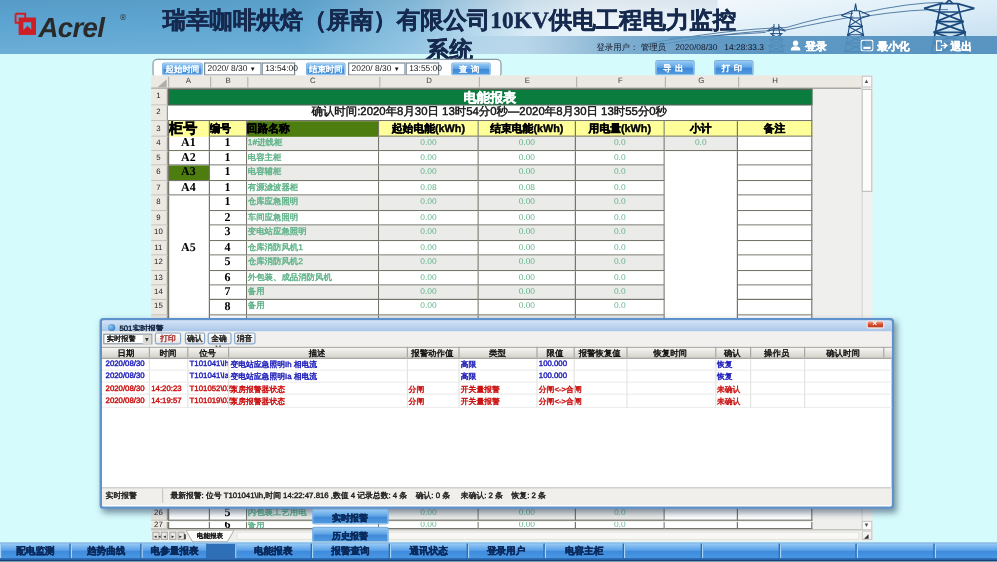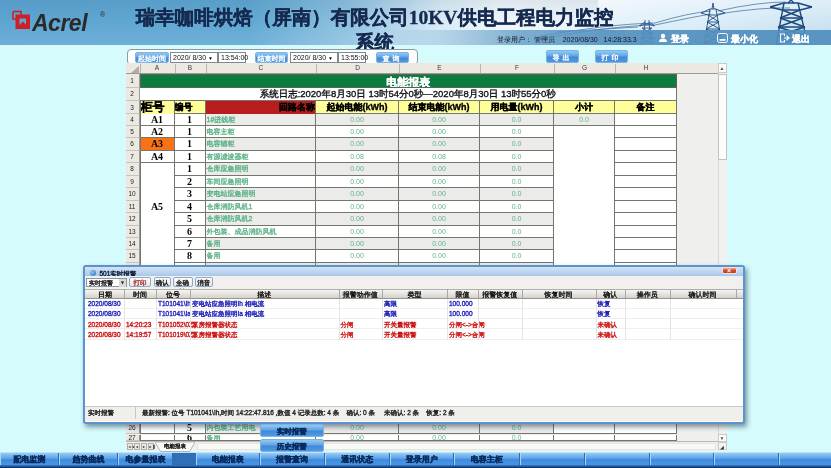--- a/index.html
+++ b/index.html
@@ -127,45 +127,45 @@
 <div class="gut" style="left:125.5px;top:163.3px;width:14px;height:12.45px;font-size:6.5px;line-height:12.45px">8</div>
 <div class="gut" style="left:125.5px;top:175.75px;width:14px;height:12.45px;font-size:6.5px;line-height:12.45px">9</div>
 <div class="gut" style="left:125.5px;top:188.2px;width:14px;height:12.45px;font-size:6.5px;line-height:12.45px">10</div>
 <div class="gut" style="left:125.5px;top:200.65px;width:14px;height:12.45px;font-size:6.5px;line-height:12.45px">11</div>
 <div class="gut" style="left:125.5px;top:213.1px;width:14px;height:12.45px;font-size:6.5px;line-height:12.45px">12</div>
 <div class="gut" style="left:125.5px;top:225.55px;width:14px;height:12.45px;font-size:6.5px;line-height:12.45px">13</div>
 <div class="gut" style="left:125.5px;top:238px;width:14px;height:12.45px;font-size:6.5px;line-height:12.45px">14</div>
 <div class="gut" style="left:125.5px;top:250.45px;width:14px;height:12.45px;font-size:6.5px;line-height:12.45px">15</div>
 <div class="gut" style="left:125.5px;top:262.9px;width:14px;height:12.45px;font-size:6.5px;line-height:12.45px">16</div>
 <div class="cell tofu" style="left:139.5px;top:73.5px;width:537.5px;height:14.5px;background:#0a7c3e;border:1px solid #60605a;color:#fff;font-weight:bold;font-size:11px;text-align:center;line-height:14.5px">电能报表</div>
-<div class="cell tofu" style="left:139.5px;top:88px;width:537.5px;height:12.5px;background:#fff;color:#111;font-size:9.5px;text-align:center;line-height:12.5px">系统日志:2020年8月30日  13时54分0秒—2020年8月30日  13时55分0秒</div>
+<div class="cell tofu" style="left:139.5px;top:88px;width:537.5px;height:12.5px;background:#fff;color:#111;font-size:9.5px;text-align:center;line-height:12.5px">确认时间:2020年8月30日  13时54分0秒—2020年8月30日  13时55分0秒</div>
 <div class="cell tofu" style="left:139.5px;top:100.5px;width:35px;height:31px;background:#ffff99;color:#000;font-weight:bold;font-size:12px;text-align:left;line-height:13px;border-left:1px solid #75756c">柜号</div>
 <div class="cell tofu" style="left:174.5px;top:100.5px;width:31px;height:13px;background:#ffff99;color:#000;font-weight:bold;font-size:9px;text-align:left;line-height:13px;border-left:none">编号</div>
-<div class="cell tofu" style="left:205.5px;top:100.5px;width:110.5px;height:19px;background:#b91c1c;color:#000;font-weight:bold;font-size:9px;text-align:right;line-height:13px;border-left:none">回路名称</div>
+<div class="cell tofu" style="left:205.5px;top:100.5px;width:110.5px;height:19px;background:#4d7c0f;color:#000;font-weight:bold;font-size:9px;text-align:left;line-height:13px;border-left:none">回路名称</div>
 <div class="cell tofu" style="left:316px;top:100.5px;width:83px;height:13px;background:#ffff99;color:#000;font-weight:bold;font-size:9px;text-align:center;line-height:13px;border-left:none">起始电能(kWh)</div>
 <div class="cell tofu" style="left:399px;top:100.5px;width:81px;height:13px;background:#ffff99;color:#000;font-weight:bold;font-size:9px;text-align:center;line-height:13px;border-left:none">结束电能(kWh)</div>
 <div class="cell tofu" style="left:480px;top:100.5px;width:74px;height:13px;background:#ffff99;color:#000;font-weight:bold;font-size:9px;text-align:center;line-height:13px;border-left:none">用电量(kWh)</div>
 <div class="cell tofu" style="left:554px;top:100.5px;width:61px;height:13px;background:#ffff99;color:#000;font-weight:bold;font-size:9px;text-align:center;line-height:13px;border-left:none">小计</div>
 <div class="cell tofu" style="left:615px;top:100.5px;width:62px;height:13px;background:#ffff99;color:#000;font-weight:bold;font-size:9px;text-align:center;line-height:13px;border-left:none">备注</div>
 <div class="cell ser" style="left:139.5px;top:113.5px;width:35px;height:12.45px;background:#fff;border-left:1px solid #75756c;color:#000;font-weight:bold;font-size:10px;text-align:center;line-height:12.45px">A1</div>
 <div class="cell ser" style="left:174.5px;top:113.5px;width:31px;height:12.45px;background:#fff;color:#000;font-weight:bold;font-size:10px;text-align:center;line-height:12.45px">1</div>
 <div class="cell tofu" style="left:205.5px;top:113.5px;width:110.5px;height:12.45px;background:#ebebe9;color:#5fb389;font-size:7px;line-height:12.45px;padding-left:1px">1#进线柜</div>
 <div class="cell" style="left:316px;top:113.5px;width:83px;height:12.45px;background:#ebebe9;color:#5fb389;font-size:7px;text-align:center;line-height:12.45px">0.00</div>
 <div class="cell" style="left:399px;top:113.5px;width:81px;height:12.45px;background:#ebebe9;color:#5fb389;font-size:7px;text-align:center;line-height:12.45px">0.00</div>
 <div class="cell" style="left:480px;top:113.5px;width:74px;height:12.45px;background:#ebebe9;color:#5fb389;font-size:7px;text-align:center;line-height:12.45px">0.0</div>
 <div class="cell" style="left:554px;top:113.5px;width:61px;height:12.45px;background:#ebebe9;color:#5fb389;font-size:7px;text-align:center;line-height:12.45px">0.0</div>
 <div class="cell" style="left:615px;top:113.5px;width:62px;height:12.45px;background:#fff"></div>
 <div class="cell ser" style="left:139.5px;top:125.95px;width:35px;height:12.45px;background:#fff;border-left:1px solid #75756c;color:#000;font-weight:bold;font-size:10px;text-align:center;line-height:12.45px">A2</div>
 <div class="cell ser" style="left:174.5px;top:125.95px;width:31px;height:12.45px;background:#fff;color:#000;font-weight:bold;font-size:10px;text-align:center;line-height:12.45px">1</div>
 <div class="cell tofu" style="left:205.5px;top:125.95px;width:110.5px;height:12.45px;background:#fff;color:#5fb389;font-size:7px;line-height:12.45px;padding-left:1px">电容主柜</div>
 <div class="cell" style="left:316px;top:125.95px;width:83px;height:12.45px;background:#fff;color:#5fb389;font-size:7px;text-align:center;line-height:12.45px">0.00</div>
 <div class="cell" style="left:399px;top:125.95px;width:81px;height:12.45px;background:#fff;color:#5fb389;font-size:7px;text-align:center;line-height:12.45px">0.00</div>
 <div class="cell" style="left:480px;top:125.95px;width:74px;height:12.45px;background:#fff;color:#5fb389;font-size:7px;text-align:center;line-height:12.45px">0.0</div>
 <div class="cell" style="left:615px;top:125.95px;width:62px;height:12.45px;background:#fff"></div>
-<div class="cell ser" style="left:139.5px;top:138.4px;width:35px;height:12.45px;background:#f97316;border-left:1px solid #75756c;color:#000;font-weight:bold;font-size:10px;text-align:center;line-height:12.45px">A3</div>
+<div class="cell ser" style="left:139.5px;top:138.4px;width:35px;height:12.45px;background:#4d7c0f;border-left:1px solid #75756c;color:#000;font-weight:bold;font-size:10px;text-align:center;line-height:12.45px">A3</div>
 <div class="cell ser" style="left:174.5px;top:138.4px;width:31px;height:12.45px;background:#fff;color:#000;font-weight:bold;font-size:10px;text-align:center;line-height:12.45px">1</div>
 <div class="cell tofu" style="left:205.5px;top:138.4px;width:110.5px;height:12.45px;background:#ebebe9;color:#5fb389;font-size:7px;line-height:12.45px;padding-left:1px">电容辅柜</div>
 <div class="cell" style="left:316px;top:138.4px;width:83px;height:12.45px;background:#ebebe9;color:#5fb389;font-size:7px;text-align:center;line-height:12.45px">0.00</div>
 <div class="cell" style="left:399px;top:138.4px;width:81px;height:12.45px;background:#ebebe9;color:#5fb389;font-size:7px;text-align:center;line-height:12.45px">0.00</div>
 <div class="cell" style="left:480px;top:138.4px;width:74px;height:12.45px;background:#ebebe9;color:#5fb389;font-size:7px;text-align:center;line-height:12.45px">0.0</div>
 <div class="cell" style="left:615px;top:138.4px;width:62px;height:12.45px;background:#fff"></div>
 <div class="cell ser" style="left:139.5px;top:150.85px;width:35px;height:12.45px;background:#fff;border-left:1px solid #75756c;color:#000;font-weight:bold;font-size:10px;text-align:center;line-height:12.45px">A4</div>
 <div class="cell ser" style="left:174.5px;top:150.85px;width:31px;height:12.45px;background:#fff;color:#000;font-weight:bold;font-size:10px;text-align:center;line-height:12.45px">1</div>
 <div class="cell tofu" style="left:205.5px;top:150.85px;width:110.5px;height:12.45px;background:#fff;color:#5fb389;font-size:7px;line-height:12.45px;padding-left:1px">有源滤波器柜</div>
 <div class="cell" style="left:316px;top:150.85px;width:83px;height:12.45px;background:#fff;color:#5fb389;font-size:7px;text-align:center;line-height:12.45px">0.08</div>

